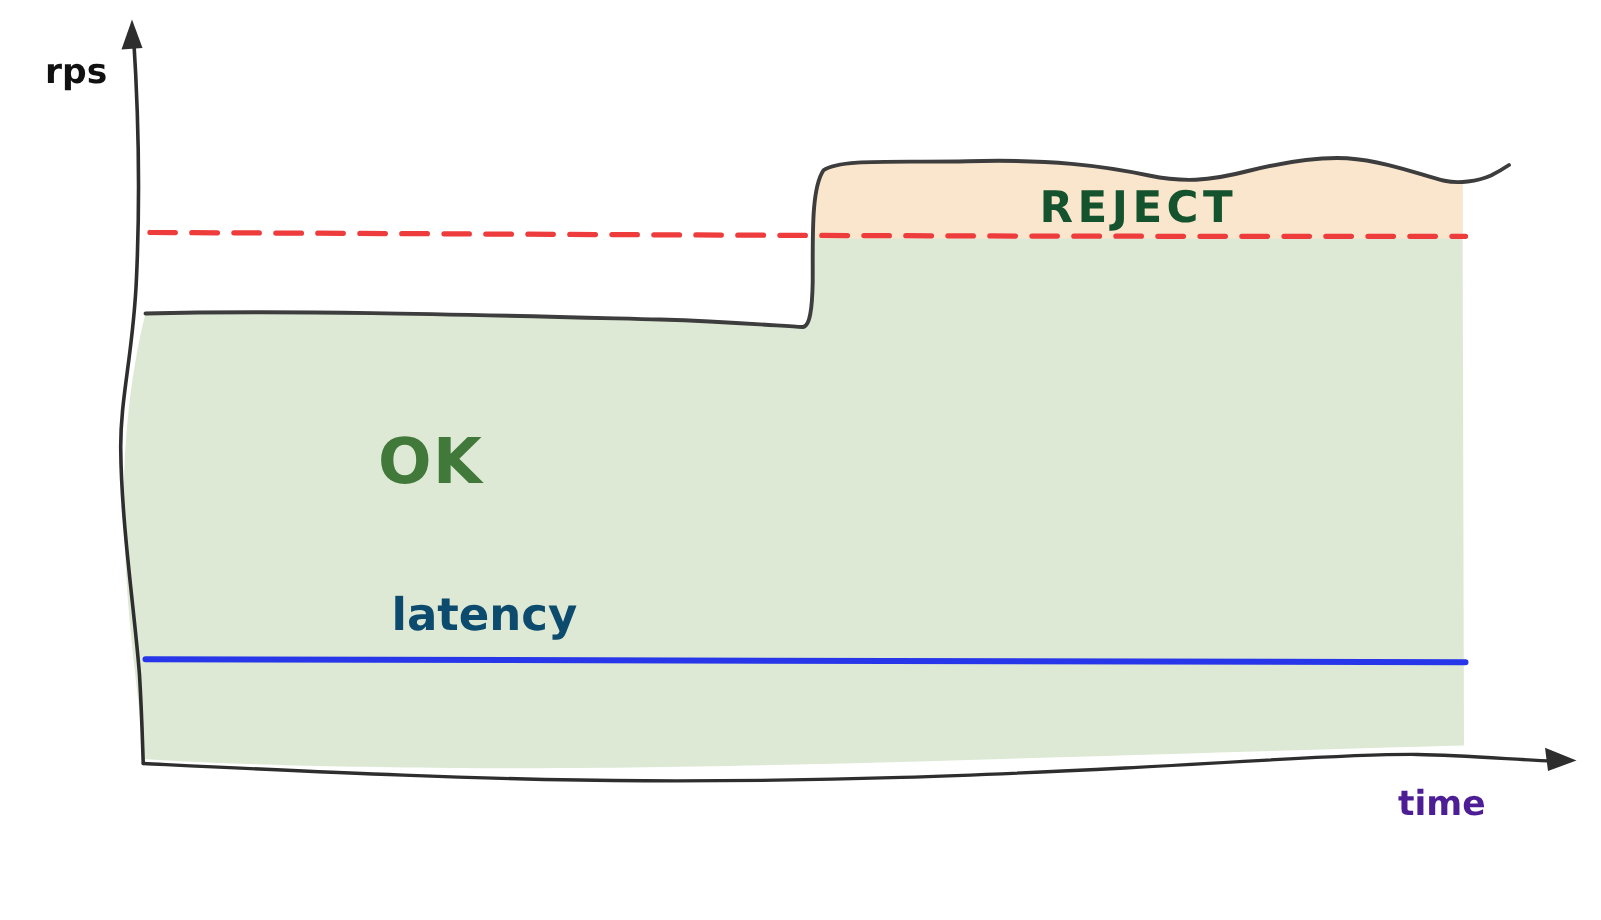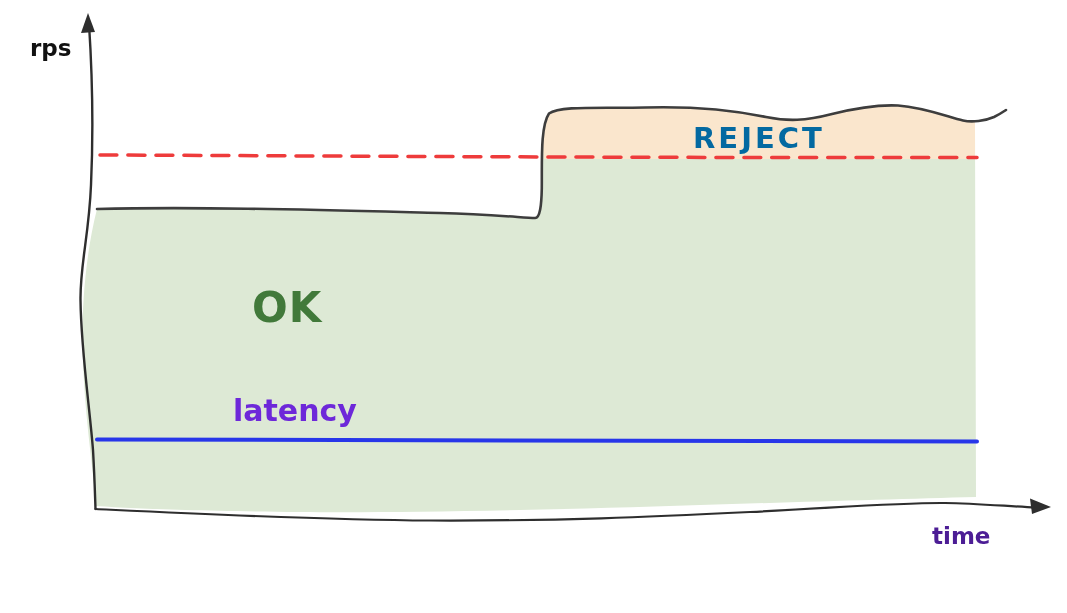--- a/index.html
+++ b/index.html
@@ -89,21 +89,21 @@
              C 200 514 320 520 430 520.5
              C 560 521 650 517 750 512
              C 840 507.5 900 502.5 945 503
              C 975 503.5 1005 506 1036 507.5" stroke="#2e2e2e"></path>
     <polygon points="1051,507 1030,498.5 1032,514" fill="#2e2e2e"></polygon>
   </svg>
 
   <div class="label axis-label rps-label" style="color: rgb(17, 17, 17);">rps</div>
 
 
-  <div class="label reject-label" style="color: #0369a1;">REJECT</div>
+  <div class="label reject-label" style="color: #14532d;">REJECT</div>
 
   <div class="label ok-label" style="color: rgb(65, 121, 58);">OK</div>
 
-  <div class="label latency-label" style="color: #6d28d9;">latency</div>
+  <div class="label latency-label" style="color: #0c4a6e; margin-left: 28px;">latency</div>
 
   <div class="label axis-label time-label" style="color: #4c1d95;">time</div>
 
 </div>
 
 </body></html>

